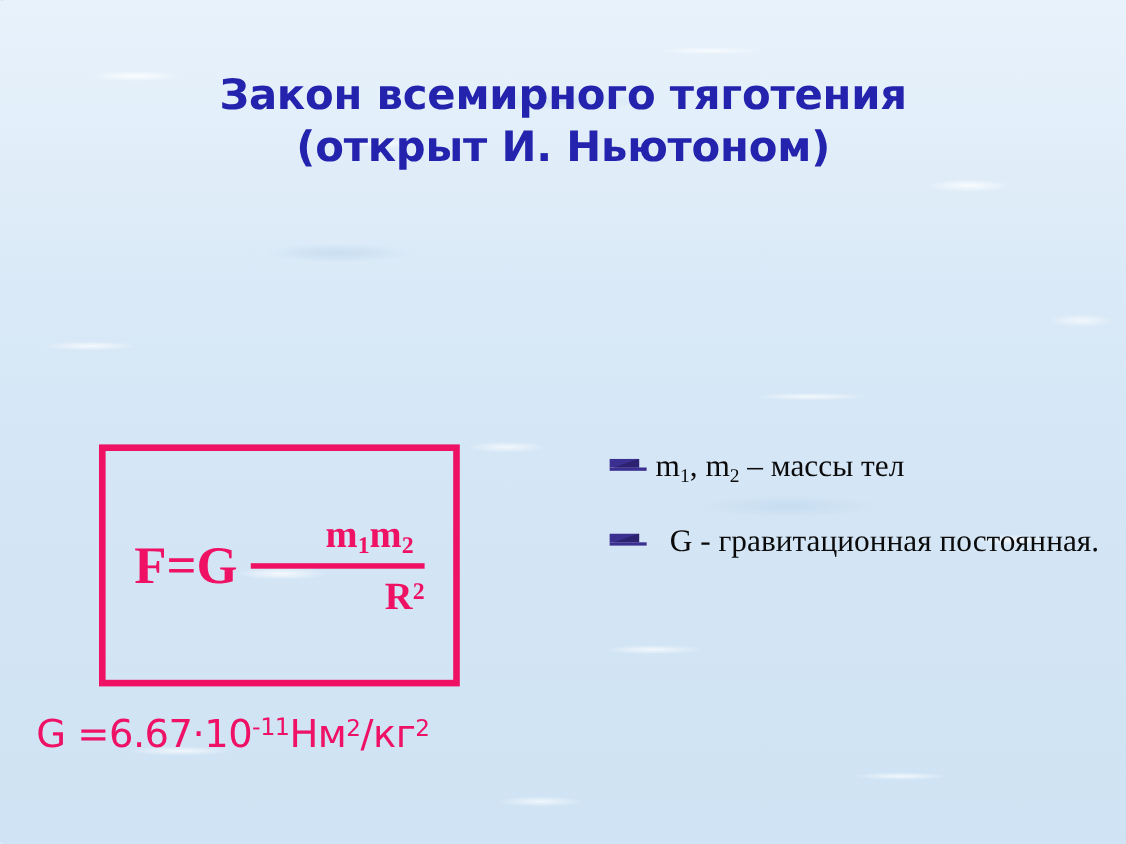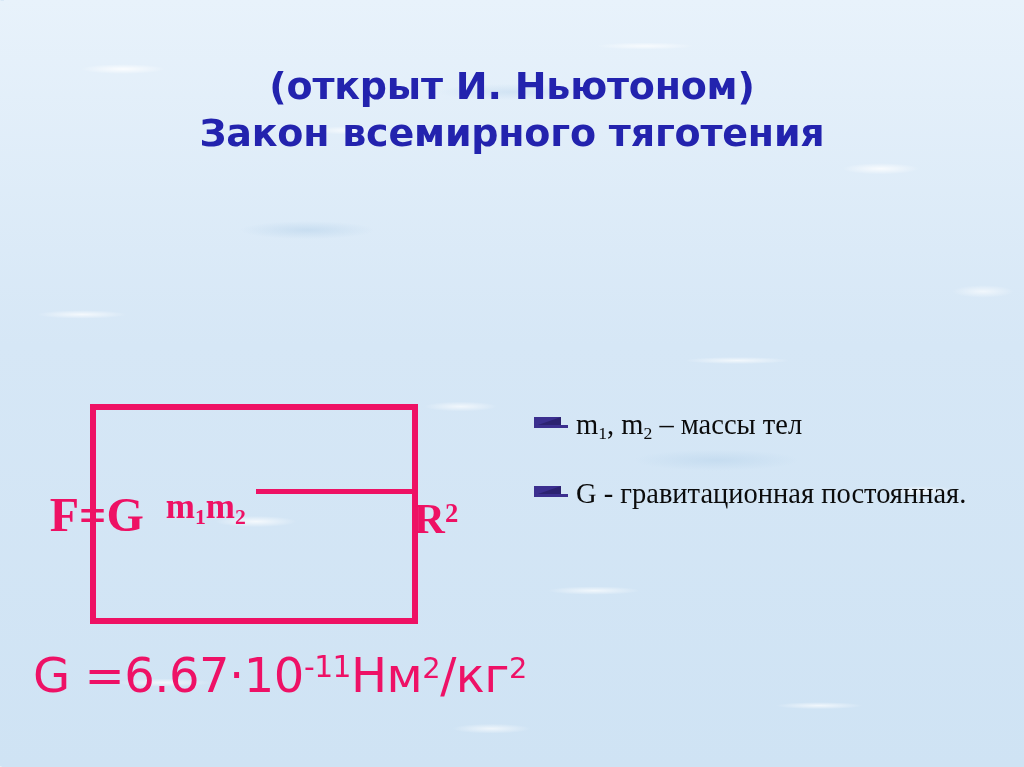--- a/index.html
+++ b/index.html
@@ -98,98 +98,98 @@
   }
   #fg {
     font-size: 48px;
     line-height: 1;
     margin-right: 12px;
     margin-top: 2px;
     white-space: nowrap;
   }
   #frac {
     display: inline-flex;
-    flex-direction: row;
-    align-items: flex-start;
+    flex-direction: column;
+    align-items: flex-end;
     line-height: 1;
     font-family: Liberation Serif, serif;
   }
   #numer {
     font-size: 35px;
     padding: 0 10px 5px 10px;
     white-space: nowrap;
   }
   #frac-bar {
     width: 158px;
     height: 5px;
     background: #ee1164;
   }
   #denom {
-    font-size: 43px;
+    font-size: 35px;
     padding-top: 8px;
     white-space: nowrap;
   }
   .sub { font-size: 0.62em; vertical-align: -0.28em; }
   .sup { font-size: 0.62em; vertical-align: 0.42em; }
 
   
   #gconst {
     position: absolute;
     left: 33px;
     top: 651px;
     font-family: "DejaVu Sans", "Liberation Sans", sans-serif;
-    font-size: 48px;
+    font-size: 35px;
     line-height: 1;
     color: #ee1166;
     white-space: nowrap;
     letter-spacing: -0.5px;
     text-align: right;
   }
   #gconst .gsup {
     font-size: 0.62em;
     vertical-align: 0.52em;
   }
   #gconst .gsup2 {
     font-size: 0.60em;
     vertical-align: 0.48em;
   }
 
   
   #bullets {
     position: absolute;
-    left: 530px;
+    left: 550px;
     top: 405px;
     width: 462px;
   }
   .bullet-row {
     position: relative;
     font-size: 28.5px;
     line-height: 39px;
     color: #0b0b0b;
     padding-left: 46px;
     margin-bottom: 21px;
   }
-  .bullet-row:last-child { margin-bottom: 0; }
+  .bullet-row:last-child { margin-bottom: 0; text-align: center; }
   .flag-icon {
     position: absolute;
     left: 4px;
     top: 12px;
     width: 34px;
     height: 15px;
     display: block;
   }
 </style>
 </head>
 <body>
 
 <div id="slide">
 
   <h1 id="title">
+    <span class="tline">Закон всемирного тяготения</span>
     <span class="tline">(открыт И. Ньютоном)</span>
-    <span class="tline">Закон всемирного тяготения</span>
   </h1>
 
 
   <div id="formula-box">
     <div id="formula">
       <span id="fg">F=G</span>
       <span id="frac">
         <span id="numer"><span>m</span><span class="sub">1</span><span>m</span><span class="sub">2</span></span>
         <span id="frac-bar"></span>
         <span id="denom"><span>R</span><span class="sup">2</span></span>

